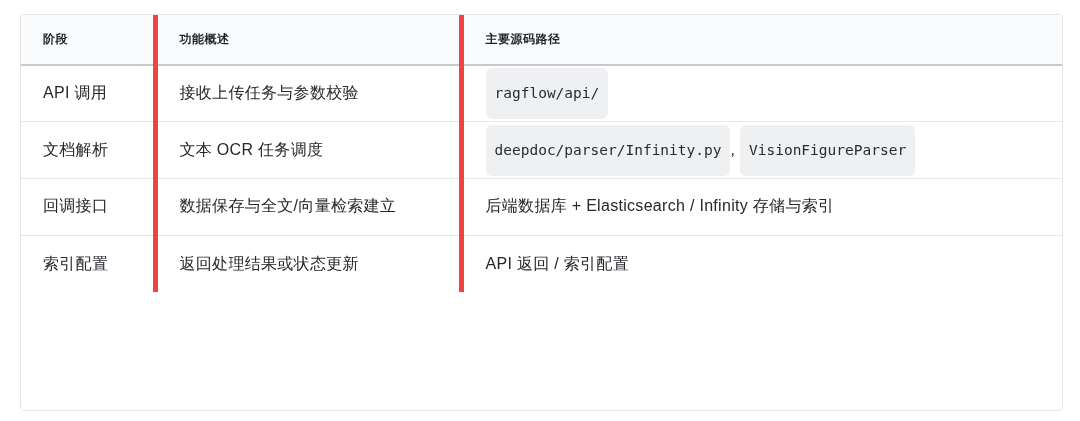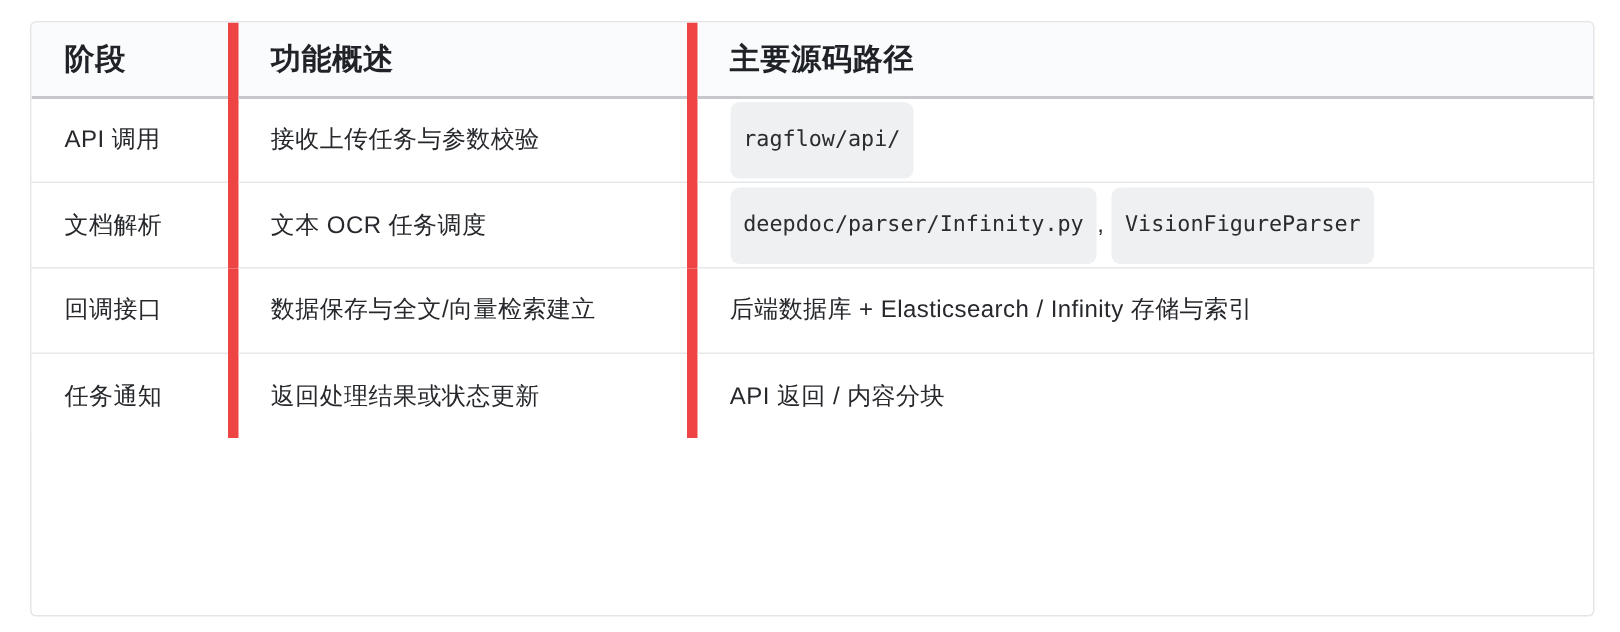--- a/index.html
+++ b/index.html
@@ -25,41 +25,41 @@
     table-layout: fixed;
   }
   col.c1 { width: 134px; }
   col.c2 { width: 306px; }
   col.c3 { width: auto; }
   thead th {
     height: 50px;
     background: #fafbfc;
     text-align: left;
     vertical-align: middle;
-    font-size: 20px;
+    font-size: 12px;
     font-weight: bold;
     color: #1f2227;
     padding: 0 10px 0 22px;
     border-bottom: 2px solid #c6c8cc;
     letter-spacing: 0.5px;
   }
   tbody td {
     height: 56.8px;
     vertical-align: middle;
     font-size: 16px;
     color: #26282c;
     padding: 0 10px 0 22px;
     border-top: 1px solid #e6e7e9;
     background: #ffffff;
     white-space: nowrap;
     letter-spacing: 0.3px;
     margin-top: 12px;
   }
   tbody tr:first-child td { border-top: none; }
-  th + th, td + td { border-left: 7px solid #ef4444; }
+  th + th, td + td { border-left: 5px solid #ef4444; }
   .code-chip {
     display: inline-block;
     background: #eef0f1;
     border-radius: 6px;
     padding: 16px 9px;
     font-family: "DejaVu Sans Mono", "Liberation Mono", monospace;
     font-size: 14.5px;
     color: #2a2c30;
     letter-spacing: 0;
     line-height: 1.3;
@@ -94,19 +94,19 @@
           <td>文档解析</td>
           <td>文本 OCR 任务调度</td>
           <td><span class="code-chip">deepdoc/parser/Infinity.py</span><span class="plain-seg">, </span><span class="code-chip">VisionFigureParser</span></td>
         </tr>
         <tr>
           <td>回调接口</td>
           <td>数据保存与全文/向量检索建立</td>
           <td><span class="plain-seg">后端数据库 + Elasticsearch / Infinity 存储与索引</span></td>
         </tr>
         <tr>
-          <td>任务通知</td>
+          <td>索引配置</td>
           <td>返回处理结果或状态更新</td>
-          <td><span class="plain-seg">API 返回 / 内容分块</span></td>
+          <td><span class="plain-seg">API 返回 / 索引配置</span></td>
         </tr>
       </tbody>
   </table>
 </div>
 
 </body></html>

